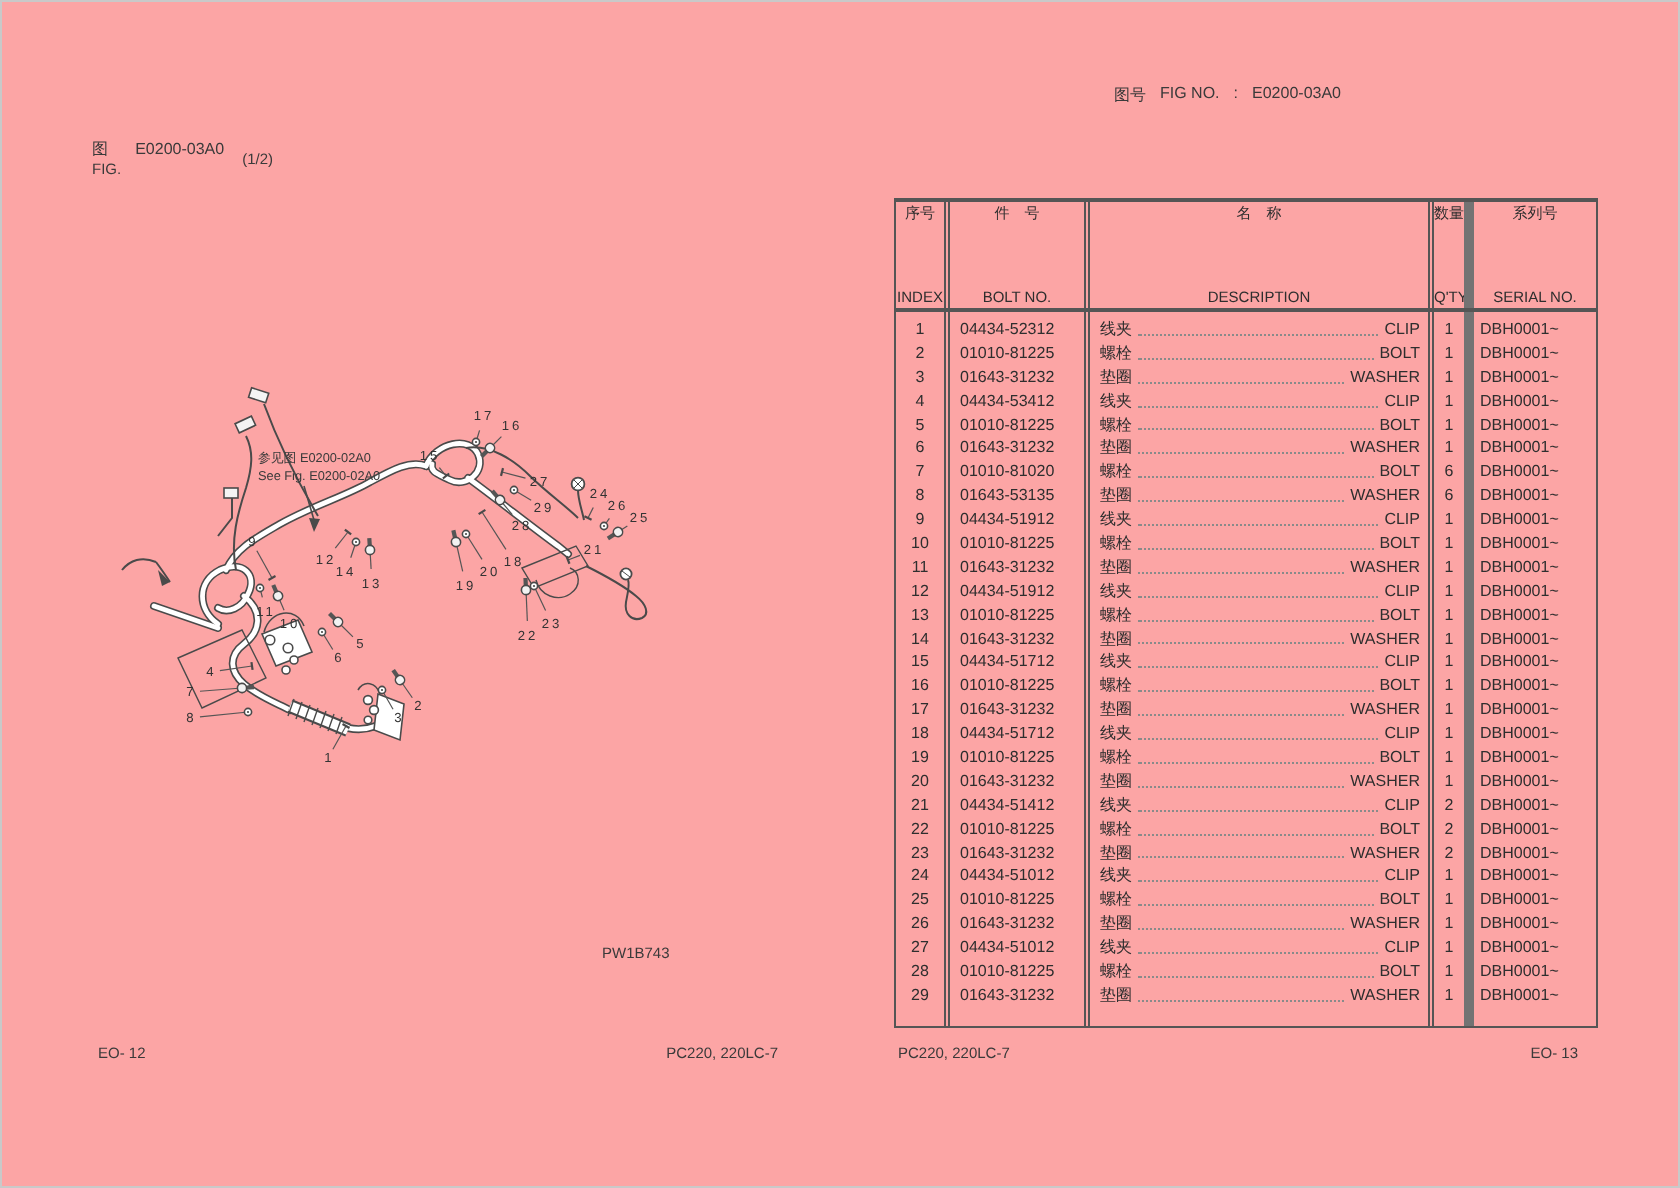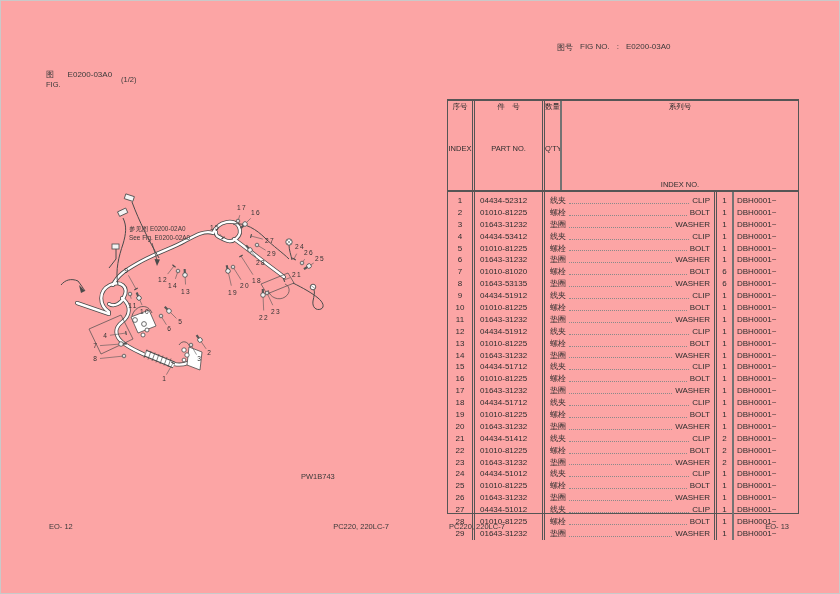--- a/index.html
+++ b/index.html
@@ -20,21 +20,21 @@
   .diagram{position:absolute;left:20px;top:185px;}
   .drawno{position:absolute;left:300px;top:471px;font-size:7.5px;color:#3a3a3a;}
   
   .ptable{position:absolute;left:446px;top:98px;width:352px;height:415px;box-sizing:border-box;
           border:1px solid #555;border-top:2px solid #555;display:flex;flex-direction:column;color:#2e2e2e;}
   .prow{display:flex;width:100%;}
   .phead{border-bottom:2px solid #555;}
   .pbody{flex:1;}
   .col-c{box-sizing:border-box;display:flex;flex-direction:column;}
   .w1{width:24px;} .w2{width:70px;} .w3{width:172px;} .w4{width:18px;} .w5{flex:1;}
-  .dbl{border-left:3px double #555;} .sgl{border-left:2px solid #737373;gap:36px;}
+  .dbl{border-left:3px double #555;} .sgl{border-left:5px solid #737373;}
   .hcell{text-align:center;padding-top:1px;}
   .hcell .zh{font-size:7.5px;line-height:10px;display:block;}
   .hcell .en{font-size:7.5px;line-height:10px;display:block;margin-top:32px;}
   .pbody{display:flex;flex-direction:row;}
   .bcol{box-sizing:border-box;padding-top:3px;}
   .cell{height:11.9px;line-height:11.9px;font-size:8px;white-space:nowrap;overflow:hidden;}
   .ct{text-align:center;} .pl{padding-left:5px;} .pl2{padding-left:3px;}
   .desc{display:flex;align-items:flex-end;padding:0 4px 0 5px;}
   .desc .zh{line-height:11.9px;} .desc .en{line-height:11.9px;}
   .desc .dots{flex:1;border-bottom:1px dotted #8a8a8a;margin:0 3px 3px 3px;height:1px;}
@@ -312,29 +312,33 @@
   <div class="drawno">PW1B743</div>
 
   <div class="ptable">
     <div class="prow phead">
       <div class="col-c w1 hcell">
         <span class="zh">序号</span>
         <span class="en">INDEX</span>
       </div>
       <div class="col-c w2 dbl hcell">
         <span class="zh">件　号</span>
-        <span class="en">PART NO.</span>
+        <span class="en">BOLT NO.</span>
+      </div>
+      <div class="col-c w3 dbl hcell">
+        <span class="zh">名　称</span>
+        <span class="en">DESCRIPTION</span>
       </div>
       <div class="col-c w4 dbl hcell">
         <span class="zh">数量</span>
         <span class="en">Q'TY</span>
       </div>
       <div class="col-c w5 sgl hcell">
         <span class="zh">系列号</span>
-        <span class="en">INDEX NO.</span>
+        <span class="en">SERIAL NO.</span>
       </div>
     </div>
     <div class="prow pbody">
       <div class="bcol w1" id="col-index">
           <div class="cell ct">1</div>
           <div class="cell ct">2</div>
           <div class="cell ct">3</div>
           <div class="cell ct">4</div>
           <div class="cell ct">5</div>
           <div class="cell ct">6</div>

